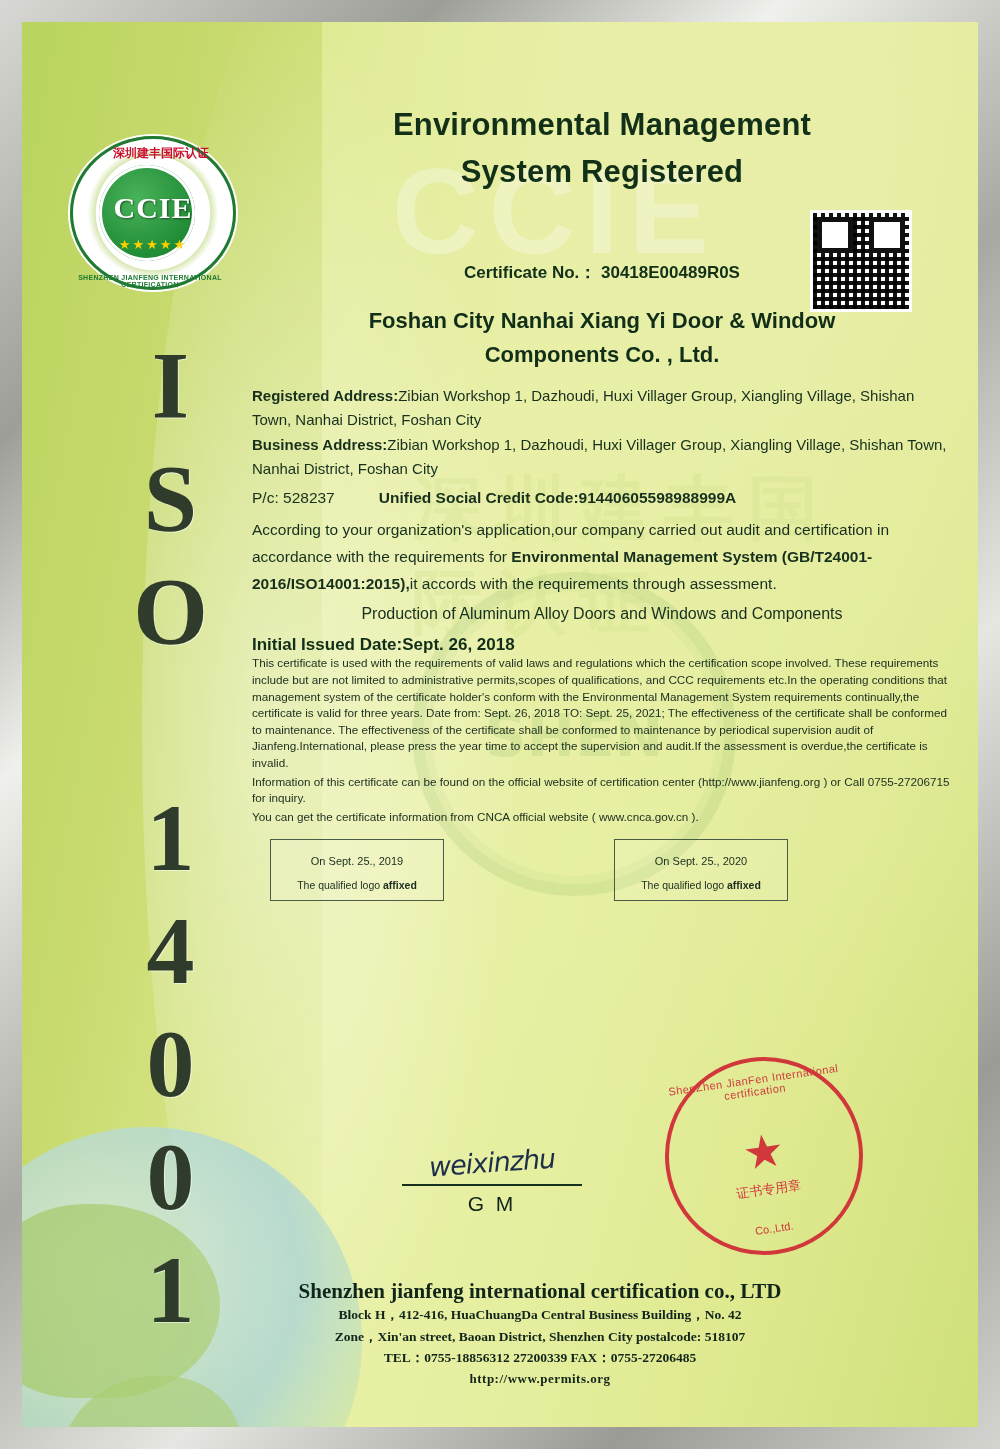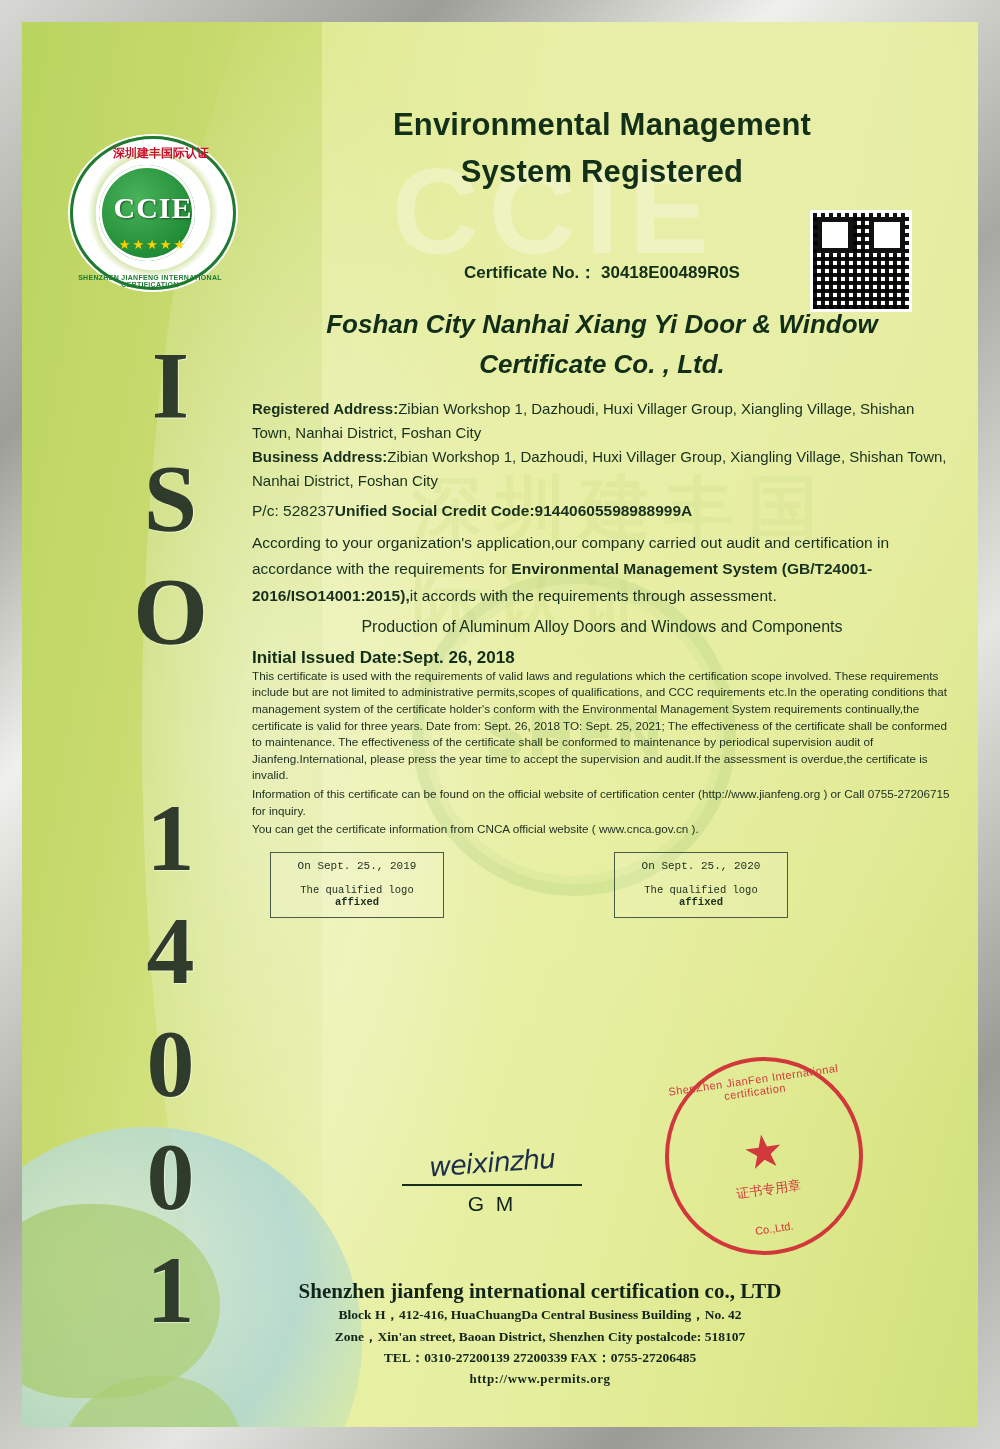--- a/index.html
+++ b/index.html
@@ -208,35 +208,35 @@
   }
   .cert-no {
     text-align:center;
     font-size: 17px;
     font-weight: bold;
     color:#123018;
     margin-bottom: 20px;
   }
   .company {
     text-align:center;
-    font-size: 26px;
+    font-size: 22px;
     font-weight: bold;
     color:#112e18;
     line-height: 1.55;
     margin-bottom: 12px;
-    font-style: italic;
   }
   .addr {
     font-size: 15px;
     line-height: 1.62;
     color:#17301d;
   }
   .addr b { font-weight: bold; }
   .pc-row {
     display:flex;
+    gap: 44px;
     font-size: 15.5px;
     margin-top: 8px;
     margin-bottom: 10px;
     color:#17301d;
   }
   .pc-row .uscc { font-weight: bold; }
   .para {
     font-size: 15.5px;
     line-height: 1.72;
     color:#17301d;
@@ -272,23 +272,22 @@
   .stamp-row {
     display:flex;
     gap: 170px;
     margin-top: 14px;
     padding-left: 18px;
   }
   .stamp-box {
     width: 160px;
     border: 1px solid #4a5b48;
     background: rgba(255,255,255,.12);
-    padding: 7px 6px 9px;
-    text-align:center;
-    font-family:Liberation Mono, monospace;
+    padding: 15px 6px 9px;
+    text-align:center;
   }
   .stamp-box .d { font-size: 11px; margin-bottom: 12px; color:#1b2d1f;}
   .stamp-box .l { font-size: 10.5px; color:#1b2d1f;}
   .stamp-box .l b { font-weight:bold;text-align:center; }
   
   .sig {
     position:absolute;
     left: 370px; top: 1125px;
     width: 200px;
     text-align:center;
@@ -402,21 +401,21 @@
         <div>System Registered</div>
       </div>
 
       <div class="cert-no">
         <span>Certificate No.：</span>
         <span>30418E00489R0S</span>
       </div>
 
       <div class="company">
         <div>Foshan City Nanhai Xiang Yi Door &amp; Window</div>
-        <div>Certificate Co. , Ltd.</div>
+        <div>Components Co. , Ltd.</div>
       </div>
 
       <div class="addr">
         <b>Registered Address:</b><span>Zibian Workshop 1, Dazhoudi, Huxi Villager Group, Xiangling Village, Shishan Town, Nanhai District, Foshan City</span>
       </div>
       <div class="addr">
         <b>Business Address:</b><span>Zibian Workshop 1, Dazhoudi, Huxi Villager Group, Xiangling Village, Shishan Town, Nanhai District, Foshan City</span>
       </div>
 
       <div class="pc-row">
@@ -465,18 +464,18 @@
       <div class="ring">ShenZhen JianFen International certification</div>
       <div class="star">★</div>
       <div class="cn">证书专用章</div>
       <div class="ring2">Co.,Ltd.</div>
     </div>
 
     <div class="footer">
       <div class="org">Shenzhen jianfeng international certification co., LTD</div>
       <div class="line">Block H，412-416, HuaChuangDa Central Business Building，No. 42</div>
       <div class="line">Zone，Xin'an street, Baoan District, Shenzhen City  postalcode: 518107</div>
-      <div class="line">TEL：0310-27200139  27200339          FAX：0755-27206485</div>
+      <div class="line">TEL：0755-18856312  27200339          FAX：0755-27206485</div>
       <div class="url">http://www.permits.org</div>
     </div>
 
   </div>
 </div>
 
 </body></html>

